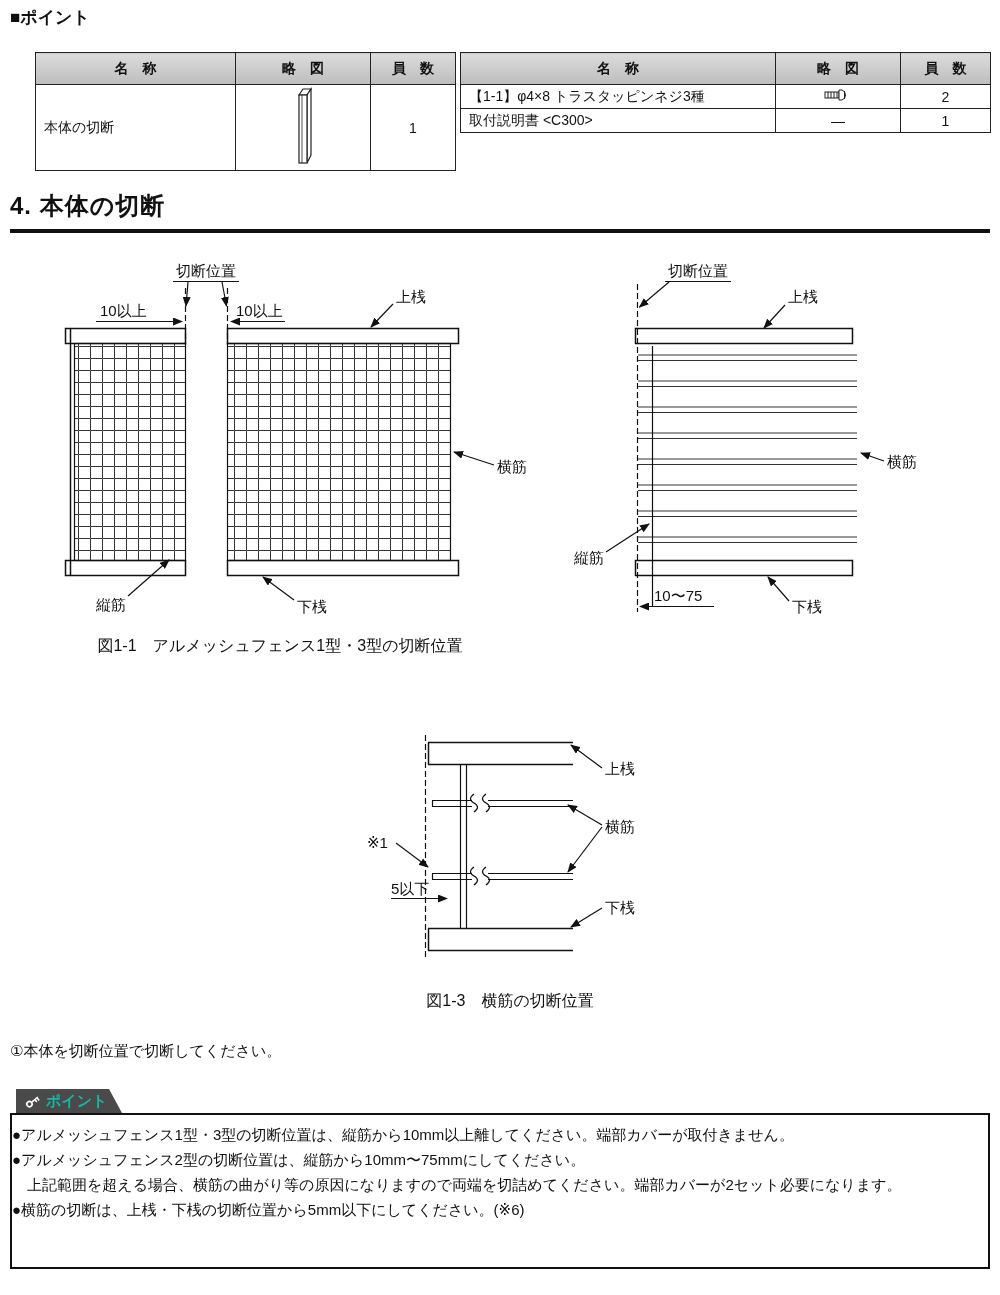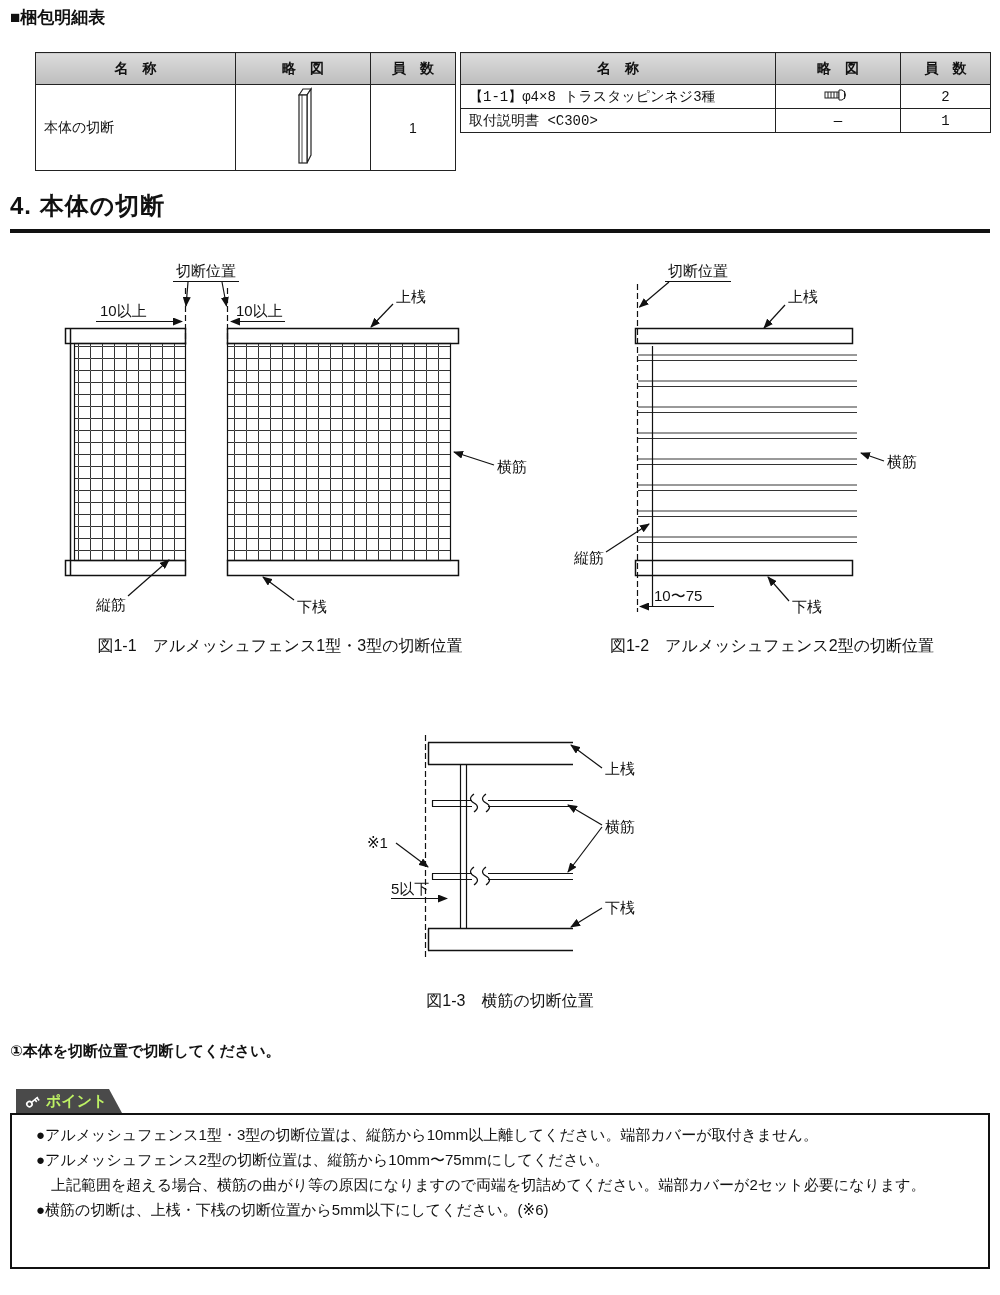--- a/index.html
+++ b/index.html
@@ -17,51 +17,51 @@
   .sec-rule   { left:10px; top:229px; width:980px; height:4px; background:#111; }
 
   
   table { border-collapse:collapse; table-layout:fixed; background:#fff; }
   th,td { border:1px solid #222; font-size:14px; }
   th { background:linear-gradient(#dcdcdc,#bdbdbd); font-weight:bold; height:32px; text-align:center; }
   td.name { text-align:left; padding-left:8px; vertical-align:middle; }
   td.ctr  { text-align:center; vertical-align:middle; }
   .tbl-left  { left:35px;  top:52px; width:420px; }
   .tbl-right { left:460px; top:52px; width:530px; }
-  .tbl-right td { height:24px;font-family:Liberation Mono, monospace; }
+  .tbl-right td { height:24px; }
 
   
   .fig { text-align:center; }
   .fig1 { left:30px;  top:250px; width:500px; }
   .fig2 { left:552px; top:250px; width:440px; }
   .fig3 { left:355px; top:715px; width:310px; }
   .figsvg { display:block; }
   .figsvg text { font-size:15px; fill:#111; font-family:inherit; }
   .caption { font-size:16px; font-weight:normal; margin-top:14px; }
   .fig3 .caption { margin-top:26px; }
 
-  .step-text { left:10px; top:1042px; font-size:15px;font-weight:bold; }
+  .step-text { left:10px; top:1042px; font-size:15px; }
 
   
   .point-tab {
     left:16px; top:1089px; width:106px; height:24px; background:#4a4a4a;
     clip-path:polygon(0 0, calc(100% - 13px) 0, 100% 100%, 0 100%);
     display:flex; align-items:center; gap:5px; padding-left:8px; z-index:2;
   }
-  .point-tab span { color:#bef264; font-size:15px; font-weight:bold; }
+  .point-tab span { color:#14b8a6; font-size:15px; font-weight:bold; }
   .point-box {
     left:10px; top:1113px; width:980px; height:156px;
-    border:2px solid #111; padding:7px 24px; z-index:1;
+    border:2px solid #111; padding:7px 0; z-index:1;
   }
   .point-box div { font-size:15px; line-height:25px; white-space:pre; }
 </style>
 </head>
 <body>
 
-<div class="abs pack-title">■梱包明細表</div>
+<div class="abs pack-title">■ポイント</div>
 
 <table class="abs tbl-left">
   <colgroup>
       <col style="width:200px">
       <col style="width:135px">
       <col style="width:85px">
     </colgroup>
   <tbody>
       <tr>
     <th>名　称</th>
@@ -204,21 +204,20 @@
       <line x1="162" y1="356.5" x2="88" y2="356.5" marker-end="url(#ah2)"></line>
     </g>
 
     <text x="146" y="26" text-anchor="middle">切断位置</text>
     <text x="236" y="52">上桟</text>
     <text x="335" y="217">横筋</text>
     <text x="22" y="313">縦筋</text>
     <text x="102" y="351">10〜75</text>
     <text x="240" y="362">下桟</text>
   </svg>
-  <div class="caption">図1-2　アルメッシュフェンス2型の切断位置</div>
 </div>
 
 <div class="abs fig fig3">
   <svg class="figsvg" width="310" height="250" viewBox="0 0 310 250">
     <defs>
       <marker id="ah3" markerWidth="10" markerHeight="8" refX="9" refY="4" orient="auto" markerUnits="userSpaceOnUse">
         <path d="M0 0 L10 4 L0 8 Z" fill="#111"></path>
       </marker>
     </defs>
 

